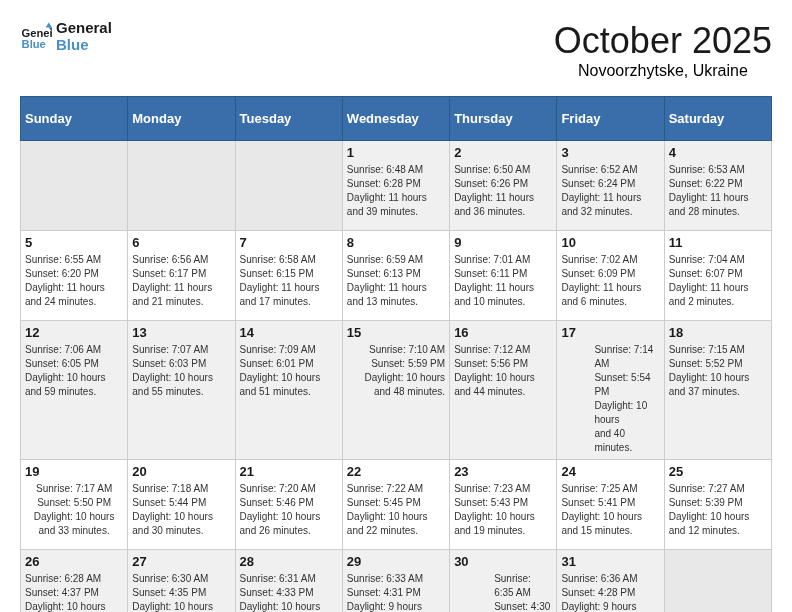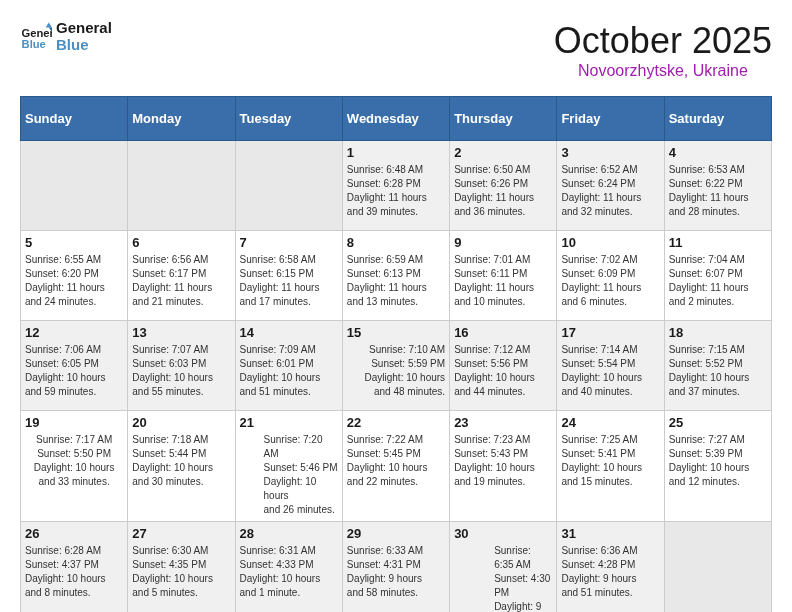--- a/index.html
+++ b/index.html
@@ -28,21 +28,21 @@
     .title-block {
       text-align: center;
     }
     .month-title {
       font-size: 36px;
       font-weight: normal;
       color: #1a1a1a;
     }
     .subtitle {
       font-size: 16px;
-      color: #a21caf;
+      color: #000000;
     }
     .calendar {
       width: 100%;
       border-collapse: collapse;
       font-size: 11px;
     }
     .calendar th {
       background: #3a6eaa;
       color: #fff;
       padding: 14px 4px;
@@ -230,21 +230,21 @@
         </td>
         <td>
           <div class="day-number">16</div>
           <div class="day-info" style="white-space: pre-line;">Sunrise: 7:12 AM
 Sunset: 5:56 PM
 Daylight: 10 hours
 and 44 minutes.</div>
         </td>
         <td>
           <div class="day-number">17</div>
-          <div class="day-info" style="white-space: pre-line;">Sunrise: 7:14 AM
+          <div class="day-info" style="white-space: pre-line; margin-left: 33px;">Sunrise: 7:14 AM
 Sunset: 5:54 PM
 Daylight: 10 hours
 and 40 minutes.</div>
         </td>
         <td>
           <div class="day-number">18</div>
           <div class="day-info" style="white-space: pre-line;">Sunrise: 7:15 AM
 Sunset: 5:52 PM
 Daylight: 10 hours
 and 37 minutes.</div>
@@ -260,21 +260,21 @@
         </td>
         <td>
           <div class="day-number">20</div>
           <div class="day-info" style="white-space: pre-line;">Sunrise: 7:18 AM
 Sunset: 5:44 PM
 Daylight: 10 hours
 and 30 minutes.</div>
         </td>
         <td>
           <div class="day-number">21</div>
-          <div class="day-info" style="white-space: pre-line; margin-left: 24px;">Sunrise: 7:20 AM
+          <div class="day-info" style="white-space: pre-line;">Sunrise: 7:20 AM
 Sunset: 5:46 PM
 Daylight: 10 hours
 and 26 minutes.</div>
         </td>
         <td>
           <div class="day-number">22</div>
           <div class="day-info" style="white-space: pre-line;">Sunrise: 7:22 AM
 Sunset: 5:45 PM
 Daylight: 10 hours
 and 22 minutes.</div>

